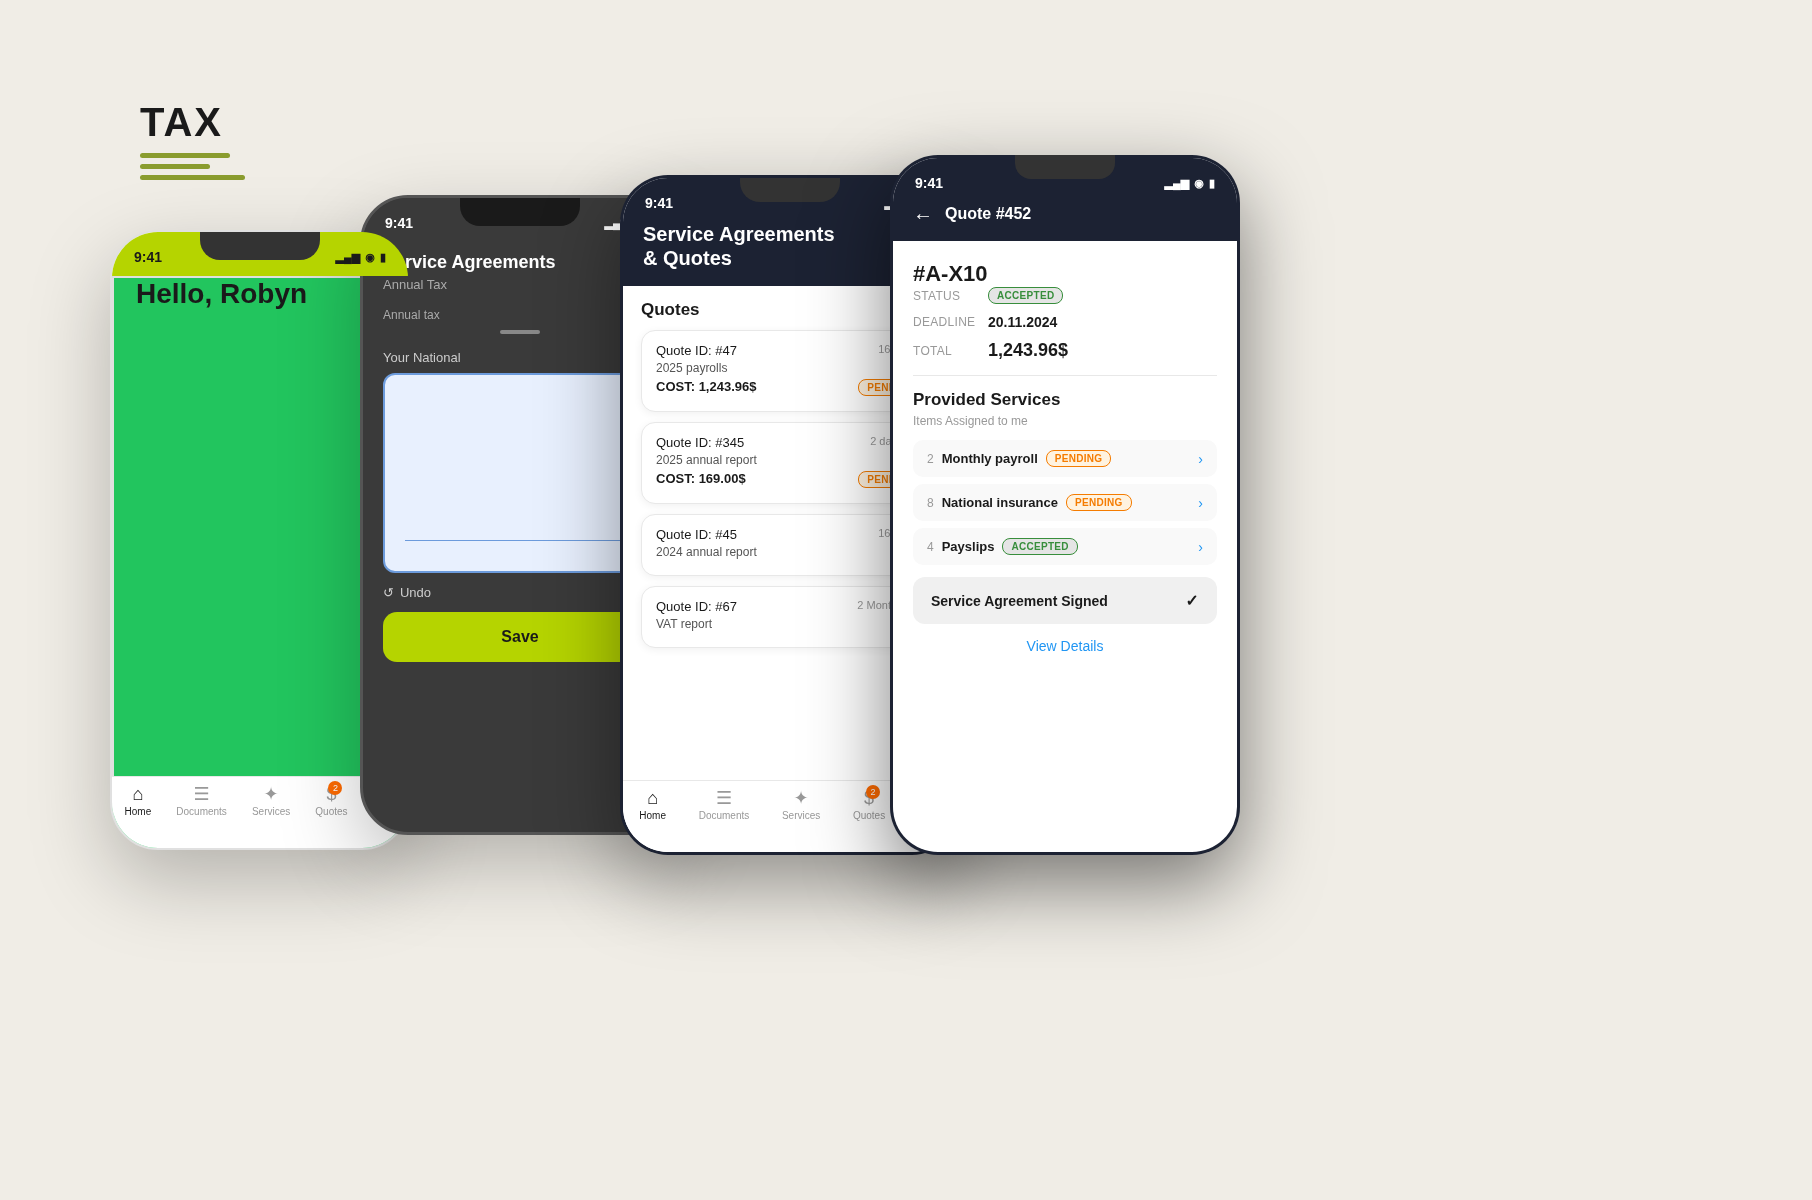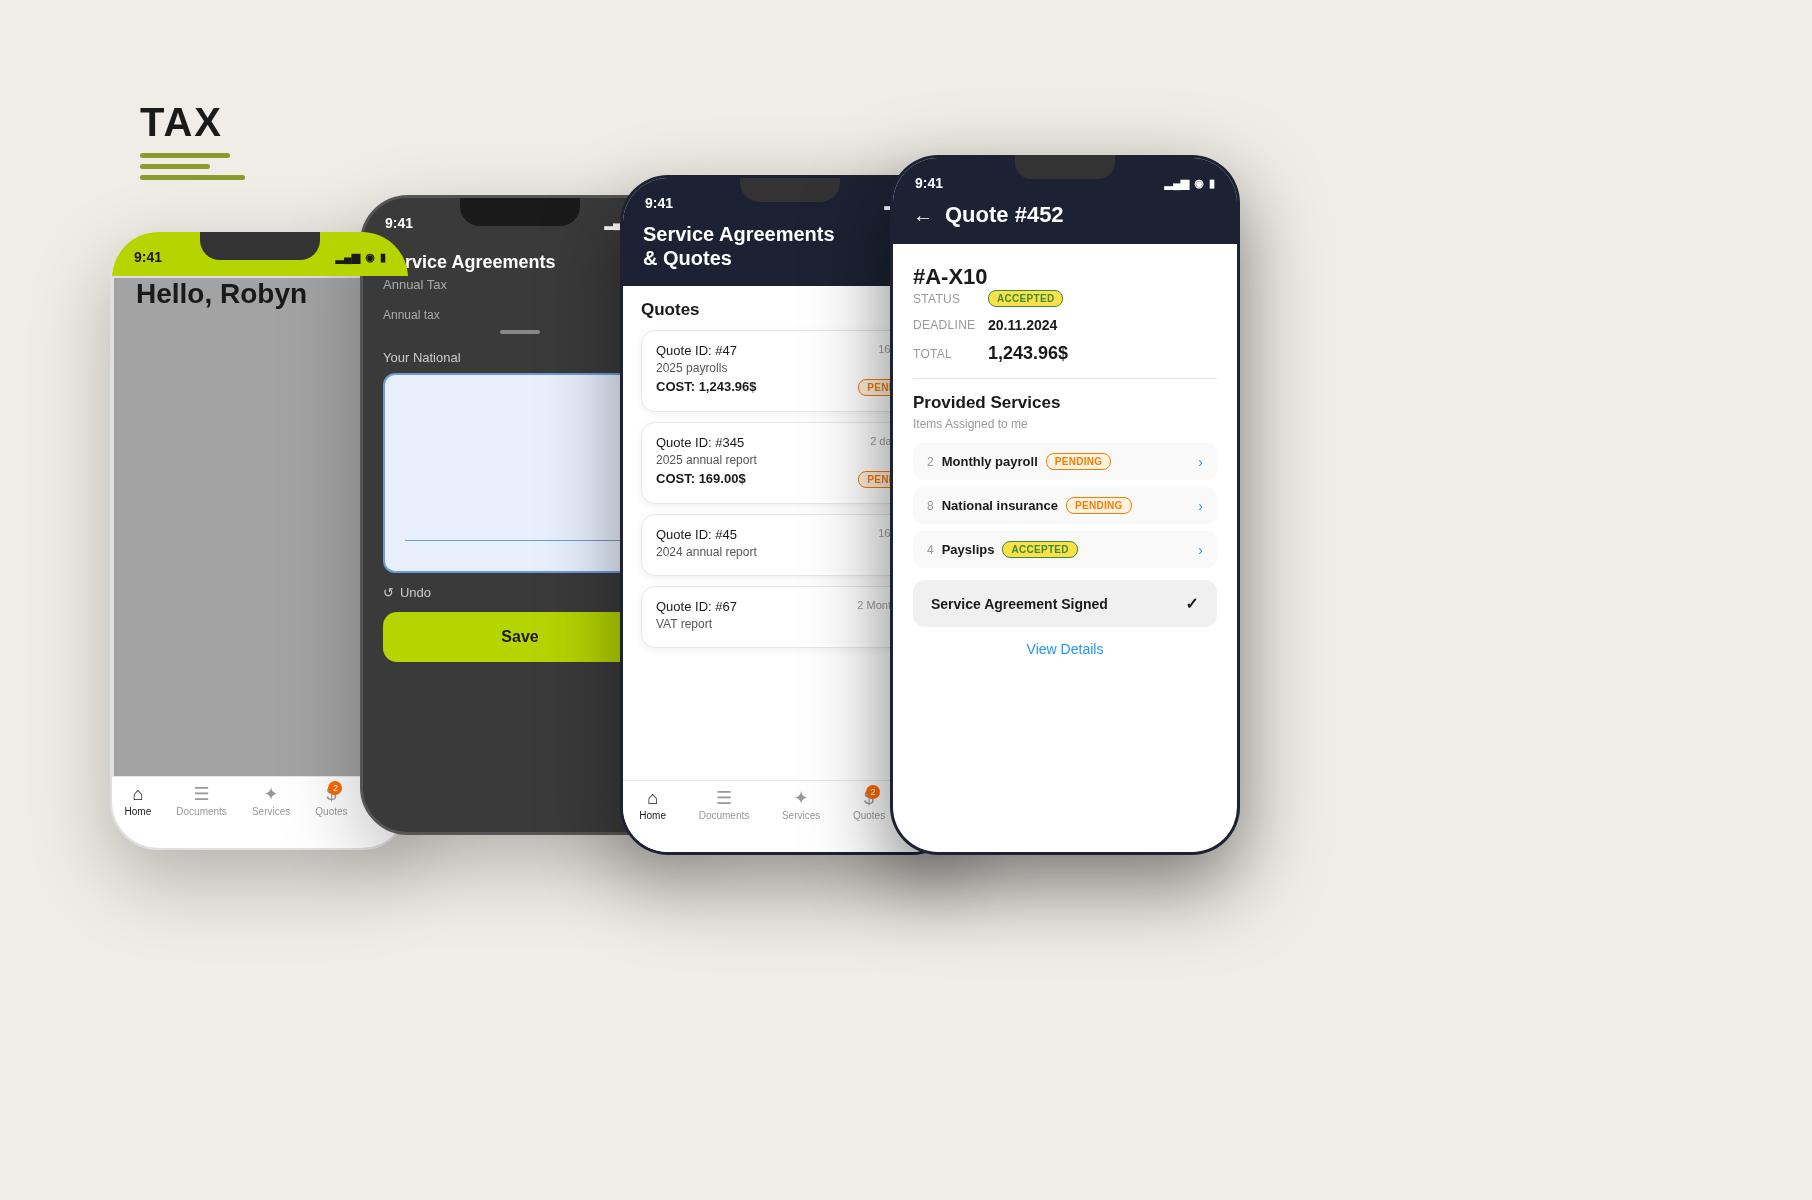--- a/index.html
+++ b/index.html
@@ -78,21 +78,21 @@
       width: 300px;
       height: 620px;
       background: #fff;
       top: 230px;
       left: 110px;
       border: 2px solid #e0e0e0;
     }
     .phone-1 .notch { background: #333; }
     .phone-1 .status-bar { background: #b5d400; color: #1a1a1a; }
     .phone-1 .header-green {
-      background: #a3a3a3;
+      background: #22c55e;
       padding: 0 22px 18px;
     }
     .phone-1 .hello-text {
       font-size: 28px;
       font-weight: 800;
       color: #1a1a1a;
     }
     .card {
       background: #fff;
       border: 1px solid #e8e8e8;
@@ -114,21 +114,21 @@
     .card-cost span { font-weight: 700; color: #1a1a1a; }
     .tag {
       display: inline-block;
       padding: 2px 8px;
       border-radius: 8px;
       font-size: 10px;
       font-weight: 600;
       letter-spacing: 0.3px;
     }
     .tag-pending { background: #fff3e0; color: #f57c00; border: 1px solid #f57c00; }
-    .tag-accepted { background: #fde047; color: #388e3c; border: 1px solid #388e3c; }
+    .tag-accepted { background: #e5e5e5; color: #388e3c; border: 1px solid #388e3c; }
 
     .section-header {
       display: flex;
       justify-content: space-between;
       align-items: center;
       margin-bottom: 10px;
       margin-top: 14px;
     }
     .view-all { font-size: 13px; color: #2196f3; font-weight: 500; text-decoration: none; }
 
@@ -306,21 +306,21 @@
       flex-direction: column;
     }
     .phone-4-header {
       background: #1c2233;
       padding: 0 20px 16px;
       display: flex;
       align-items: center;
       gap: 12px;
     }
     .back-arrow { color: #fff; font-size: 20px; }
-    .phone-4-title { font-size: 22px; font-weight: 800; color: #fff; }
+    .phone-4-title { font-size: 16px; font-weight: 800; color: #fff; }
     .phone-4-status-bar { background: #1c2233; color: #fff; display: flex; justify-content: space-between; align-items: center; padding: 10px 22px 4px; font-size: 13px; font-weight: 600; height: 44px; }
     .phone-4-content { padding: 20px; flex: 1; overflow: hidden; }
     .detail-id { font-size: 22px; font-weight: 800; color: #1a1a1a; }
     .detail-row { display: flex; align-items: center; margin-bottom: 10px; }
     .detail-label { font-size: 12px; color: #999; width: 75px; font-weight: 500; text-transform: uppercase; letter-spacing: 0.3px; }
     .detail-value { font-size: 14px; font-weight: 600; color: #1a1a1a; }
     .detail-value-large { font-size: 18px; font-weight: 800; color: #1a1a1a; }
     .divider { height: 1px; background: #e8e8e8; margin: 14px 0; }
     .provided-services-title { font-size: 17px; font-weight: 700; color: #1a1a1a; margin-bottom: 4px; }
     .provided-services-sub { font-size: 12px; color: #999; margin-bottom: 12px; }

